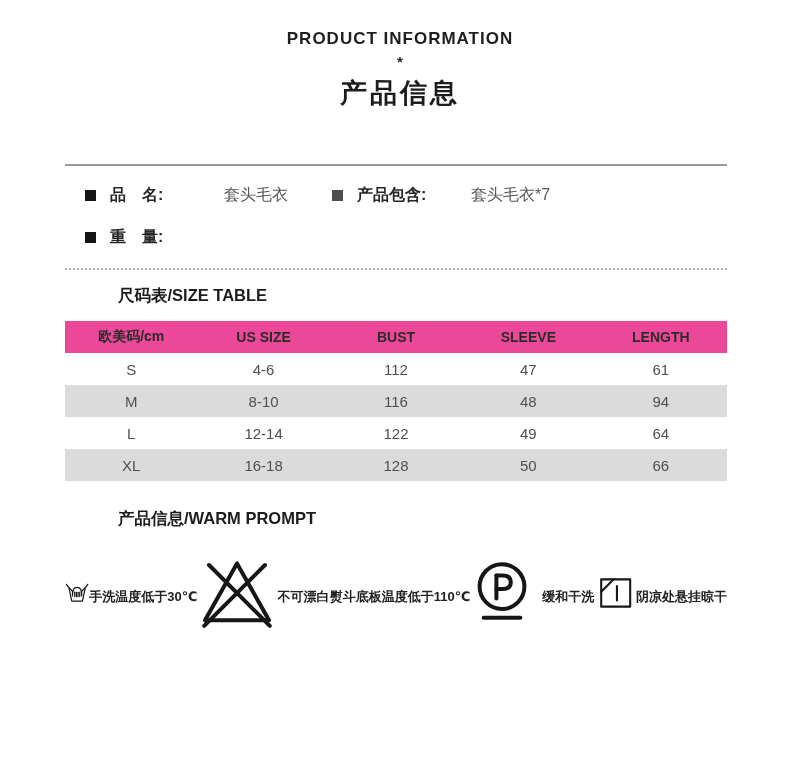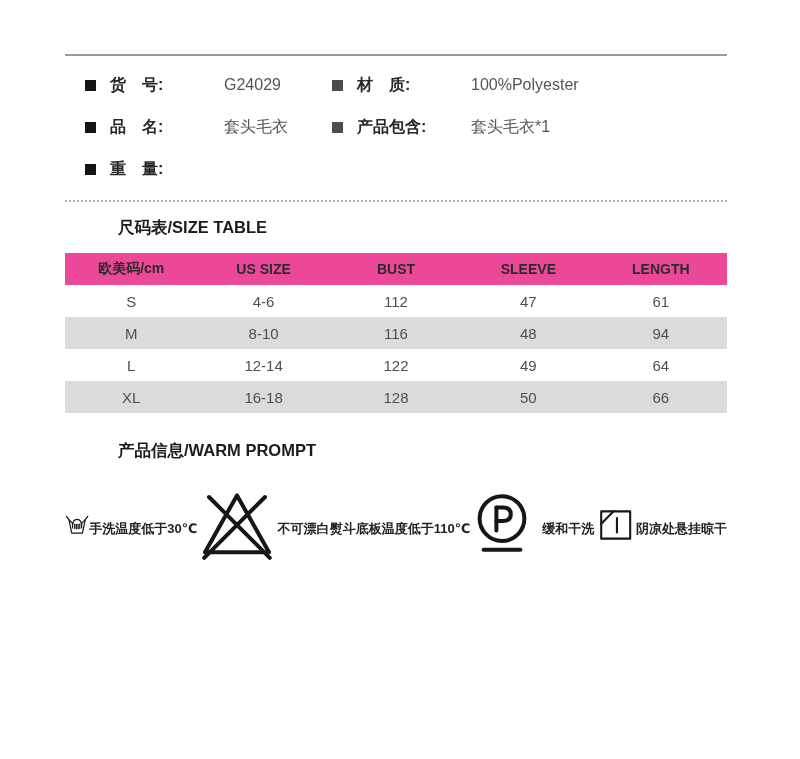--- a/index.html
+++ b/index.html
@@ -60,46 +60,39 @@
   .care { width:20%; display:flex; flex-direction:row; align-items:center; }
   .care svg { width:80px; height:80px; display:block; }
   .care-label { margin-top:8px; font-size:13px; font-weight:600; color:#222; white-space:nowrap; }
   .ic { stroke:#161616; fill:none; stroke-width:5; stroke-linecap:round; stroke-linejoin:round; }
 </style>
 </head>
 <body>
 
 <div class="page">
 
+  <div class="hdr">
+    <div class="hdr-en">PRODUCT INFORMATION</div>
+    <div class="hdr-star">*</div>
+    <div class="hdr-zh">产品信息</div>
+  </div>
 
   <div class="content">
 
     <div class="info">
-      <div class="info-row">
-        <div class="cell cell-l">
-          <span class="bullet bullet-black"></span>
-          <span class="ilabel">货　号:</span>
-          <span class="ivalue">G24029</span>
-        </div>
-        <div class="cell cell-r">
-          <span class="bullet bullet-gray"></span>
-          <span class="ilabel">材　质:</span>
-          <span class="ivalue">100%Polyester</span>
-        </div>
-      </div>
       <div class="info-row">
         <div class="cell cell-l">
           <span class="bullet bullet-black"></span>
           <span class="ilabel">品　名:</span>
           <span class="ivalue">套头毛衣</span>
         </div>
         <div class="cell cell-r">
           <span class="bullet bullet-gray"></span>
           <span class="ilabel">产品包含:</span>
-          <span class="ivalue">套头毛衣*1</span>
+          <span class="ivalue">套头毛衣*7</span>
         </div>
       </div>
       <div class="info-row">
         <div class="cell">
           <span class="bullet bullet-black"></span>
           <span class="ilabel">重　量:</span>
         </div>
       </div>
     </div>
 

